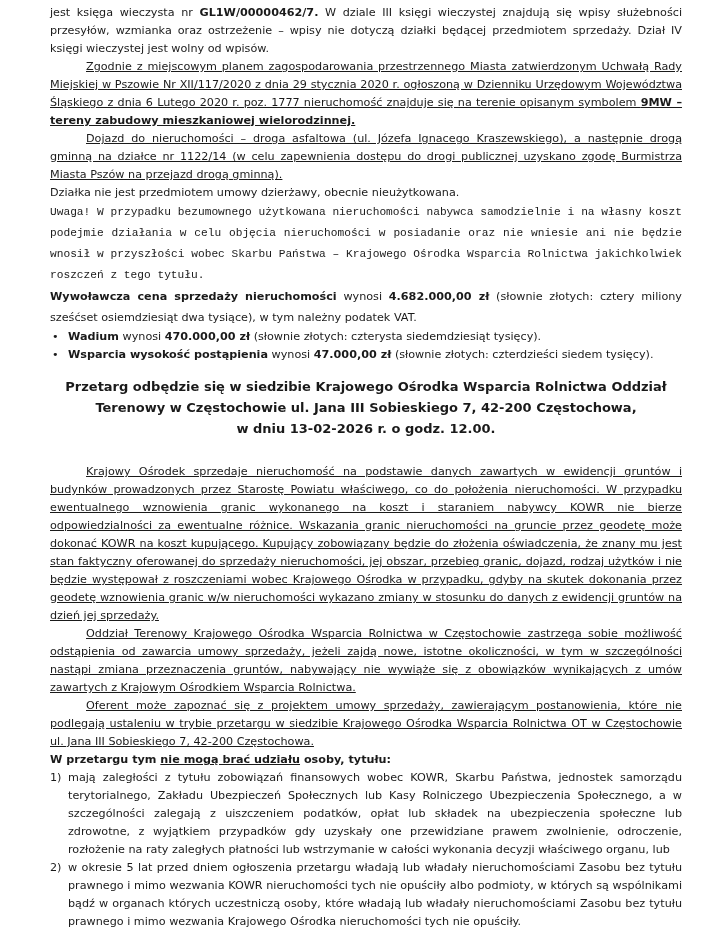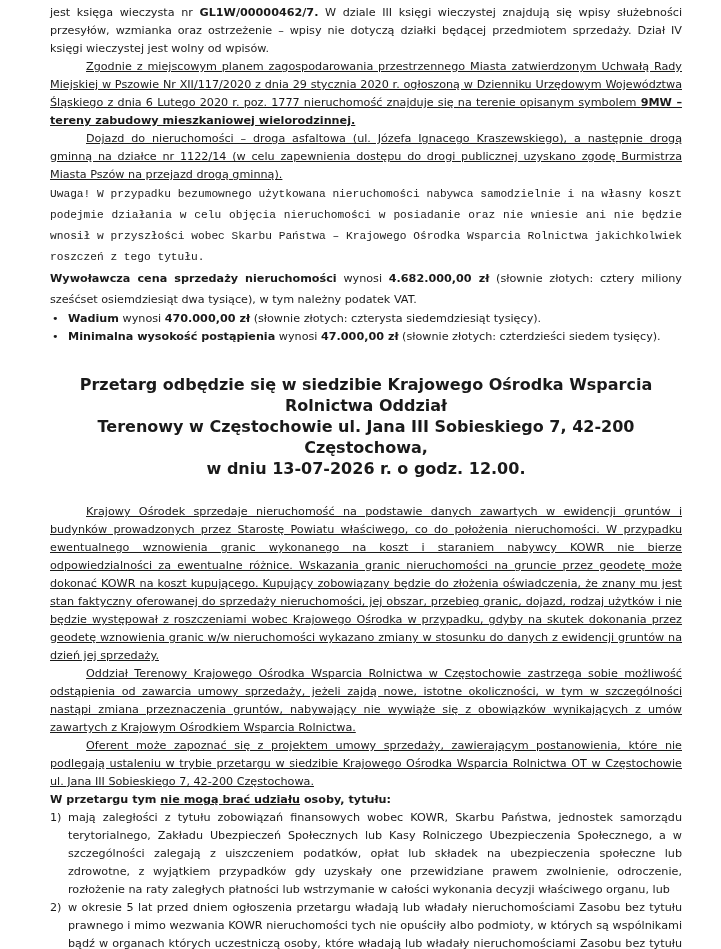--- a/index.html
+++ b/index.html
@@ -11,53 +11,54 @@
   p { margin: 0; text-align: justify; line-height: 18px; }
   .ind { text-indent: 36px; text-decoration: underline; }
   .gap8 { margin-top: 0; }
   .gap20 { }
   b { font-weight: bold; }
   u { }
   .wide p { line-height: 22px; font-family: Liberation Mono, monospace; }
   ul.bullets { list-style: none; margin: 0; padding: 0; }
   ul.bullets li { position: relative; padding-left: 18px; line-height: 18px; }
   ul.bullets li .bullet { position: absolute; left: 2px; top: 0; }
-  .heading { margin-top: 28px; text-align: center; font-weight: bold; font-size: 16px; line-height: 21px; }
+  .heading { margin-top: 12px; text-align: center; font-weight: bold; font-size: 13px; line-height: 21px; }
   .heading div { text-align: center; }
   ol.num { list-style: none; margin: 0; padding: 0; }
   ol.num li { position: relative; padding-left: 18px; text-align: justify; line-height: 18px; }
   ol.num li .marker { position: absolute; left: 0; top: 0; }
 </style>
 </head>
 <body>
 
 <div class="page">
 
   <p><span>jest księga wieczysta nr </span><b>GL1W/00000462/7.</b><span> W dziale III księgi wieczystej znajdują się wpisy służebności przesyłów, wzmianka oraz ostrzeżenie – wpisy nie dotyczą działki będącej przedmiotem sprzedaży. Dział IV księgi wieczystej jest wolny od wpisów.</span></p>
 
   <p class="ind"><span>Zgodnie z miejscowym planem zagospodarowania przestrzennego Miasta zatwierdzonym Uchwałą Rady Miejskiej w Pszowie Nr XII/117/2020 z dnia 29 stycznia 2020 r. ogłoszoną w Dzienniku Urzędowym Województwa Śląskiego z dnia 6 Lutego 2020 r. poz. 1777 nieruchomość znajduje się na terenie opisanym symbolem </span><b>9MW – tereny zabudowy mieszkaniowej wielorodzinnej.</b></p>
 
   <p class="ind gap8">Dojazd do nieruchomości – droga asfaltowa (ul. Józefa Ignacego Kraszewskiego), a następnie drogą gminną na działce nr 1122/14 (w celu zapewnienia dostępu do drogi publicznej uzyskano zgodę Burmistrza Miasta Pszów na przejazd drogą gminną).</p>
 
+  <p class="gap8">Działka nie jest przedmiotem umowy dzierżawy, obecnie nieużytkowana.</p>
 
   <div class="wide">
     <p style="line-height:21px;">Uwaga! W przypadku bezumownego użytkowana nieruchomości nabywca samodzielnie i na własny koszt podejmie działania w celu objęcia nieruchomości w posiadanie oraz nie wniesie ani nie będzie wnosił w przyszłości wobec Skarbu Państwa – Krajowego Ośrodka Wsparcia Rolnictwa jakichkolwiek roszczeń z tego tytułu.</p>
   </div>
 
   <p class="gap20" style="line-height:21px;"><b>Wywoławcza cena sprzedaży nieruchomości</b><span> wynosi </span><b>4.682.000,00 zł</b><span> (słownie złotych: cztery miliony sześćset osiemdziesiąt dwa tysiące), w tym należny podatek VAT.</span></p>
 
   <ul class="bullets">
     <li><span class="bullet">•</span><b>Wadium</b><span> wynosi </span><b>470.000,00 zł</b><span> (słownie złotych: czterysta siedemdziesiąt tysięcy).</span></li>
-    <li><span class="bullet">•</span><b>Minimalna wysokość postąpienia</b><span> wynosi </span><b>47.000,00 zł</b><span> (słownie złotych: czterdzieści siedem tysięcy).</span></li>
+    <li><span class="bullet">•</span><b>Wsparcia wysokość postąpienia</b><span> wynosi </span><b>47.000,00 zł</b><span> (słownie złotych: czterdzieści siedem tysięcy).</span></li>
   </ul>
 
   <div class="heading">
     <div>Przetarg odbędzie się w siedzibie Krajowego Ośrodka Wsparcia Rolnictwa Oddział</div>
     <div>Terenowy w Częstochowie ul. Jana III Sobieskiego 7, 42-200 Częstochowa,</div>
-    <div>w dniu 13-07-2026 r. o godz. 12.00.</div>
+    <div>w dniu 13-02-2026 r. o godz. 12.00.</div>
   </div>
 
   <p class="ind gap20" style="margin-top:24px;">Krajowy Ośrodek sprzedaje nieruchomość na podstawie danych zawartych w ewidencji gruntów i budynków prowadzonych przez Starostę Powiatu właściwego, co do położenia nieruchomości. W przypadku ewentualnego wznowienia granic wykonanego na koszt i staraniem nabywcy KOWR nie bierze odpowiedzialności za ewentualne różnice. Wskazania granic nieruchomości na gruncie przez geodetę może dokonać KOWR na koszt kupującego. Kupujący zobowiązany będzie do złożenia oświadczenia, że znany mu jest stan faktyczny oferowanej do sprzedaży nieruchomości, jej obszar, przebieg granic, dojazd, rodzaj użytków i nie będzie występował z roszczeniami wobec Krajowego Ośrodka w przypadku, gdyby na skutek dokonania przez geodetę wznowienia granic w/w nieruchomości wykazano zmiany w stosunku do danych z ewidencji gruntów na dzień jej sprzedaży.</p>
 
   <p class="ind">Oddział Terenowy Krajowego Ośrodka Wsparcia Rolnictwa w Częstochowie zastrzega sobie możliwość odstąpienia od zawarcia umowy sprzedaży, jeżeli zajdą nowe, istotne okoliczności, w tym w szczególności nastąpi zmiana przeznaczenia gruntów, nabywający nie wywiąże się z obowiązków wynikających z umów zawartych z Krajowym Ośrodkiem Wsparcia Rolnictwa.</p>
 
   <p class="ind">Oferent może zapoznać się z projektem umowy sprzedaży, zawierającym postanowienia, które nie podlegają ustaleniu w trybie przetargu w siedzibie Krajowego Ośrodka Wsparcia Rolnictwa OT w Częstochowie ul. Jana III Sobieskiego 7, 42-200 Częstochowa.</p>
 
   <p><b><span>W przetargu tym </span><u>nie mogą brać udziału</u><span> osoby, tytułu:</span></b></p>
 

